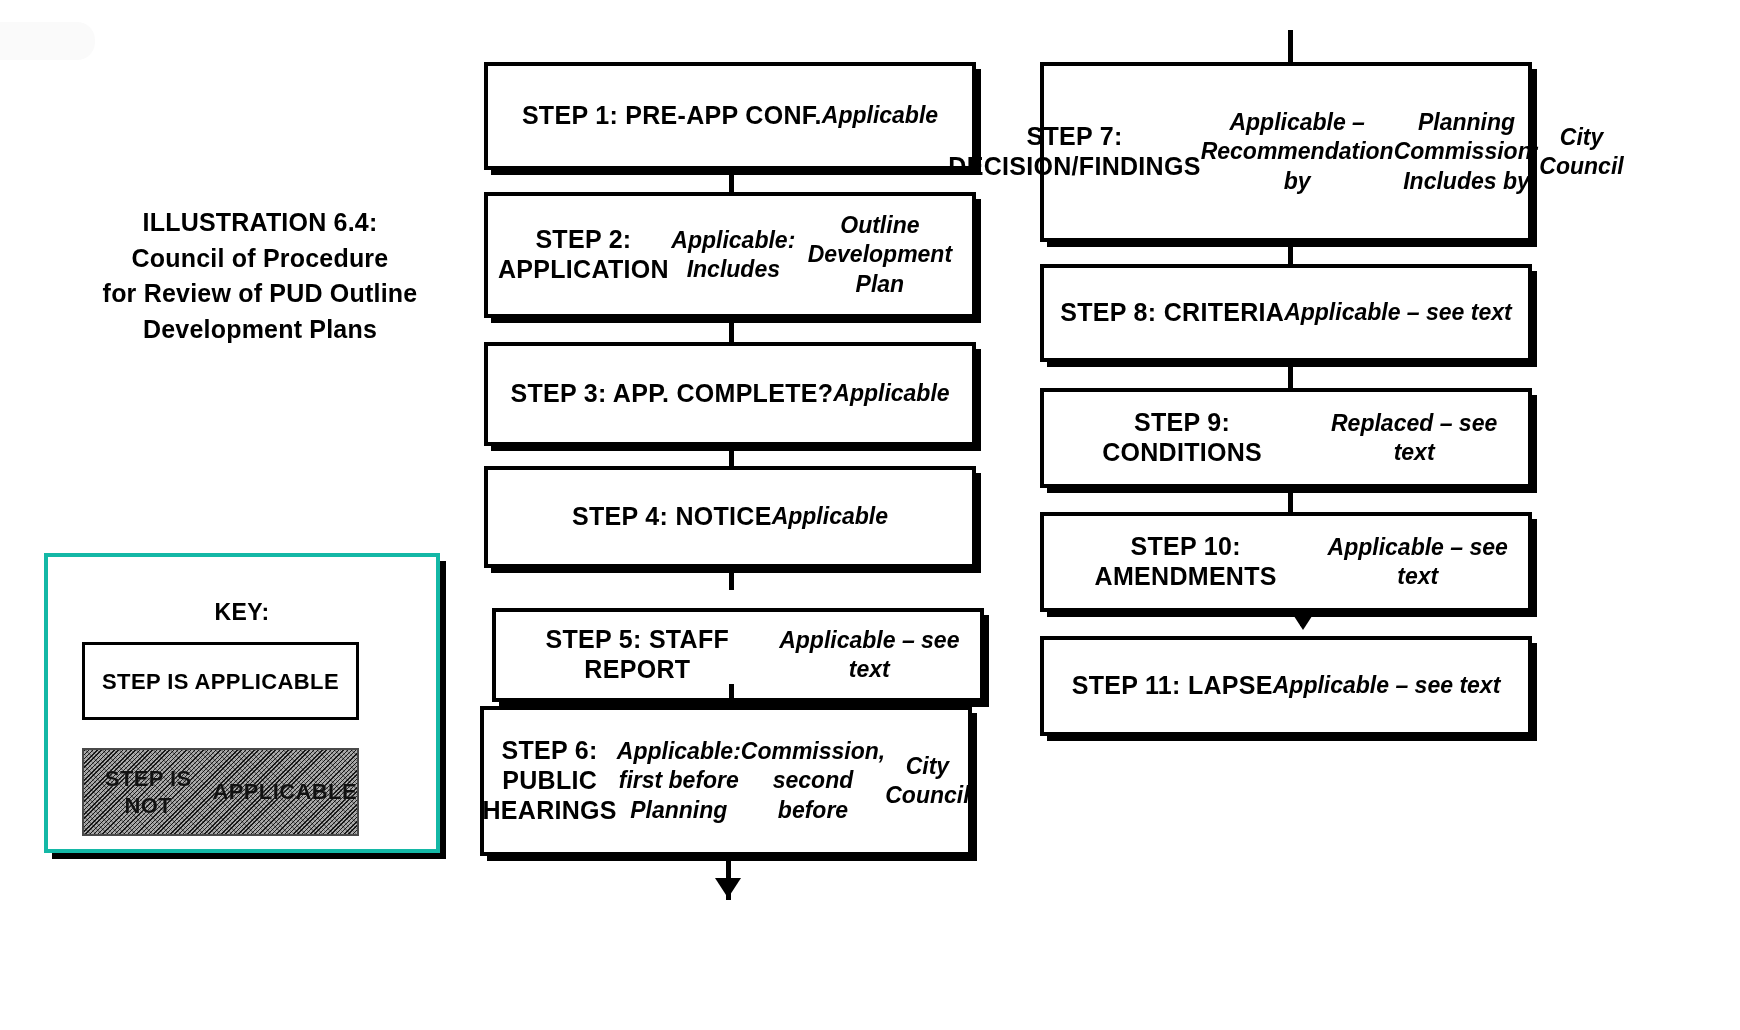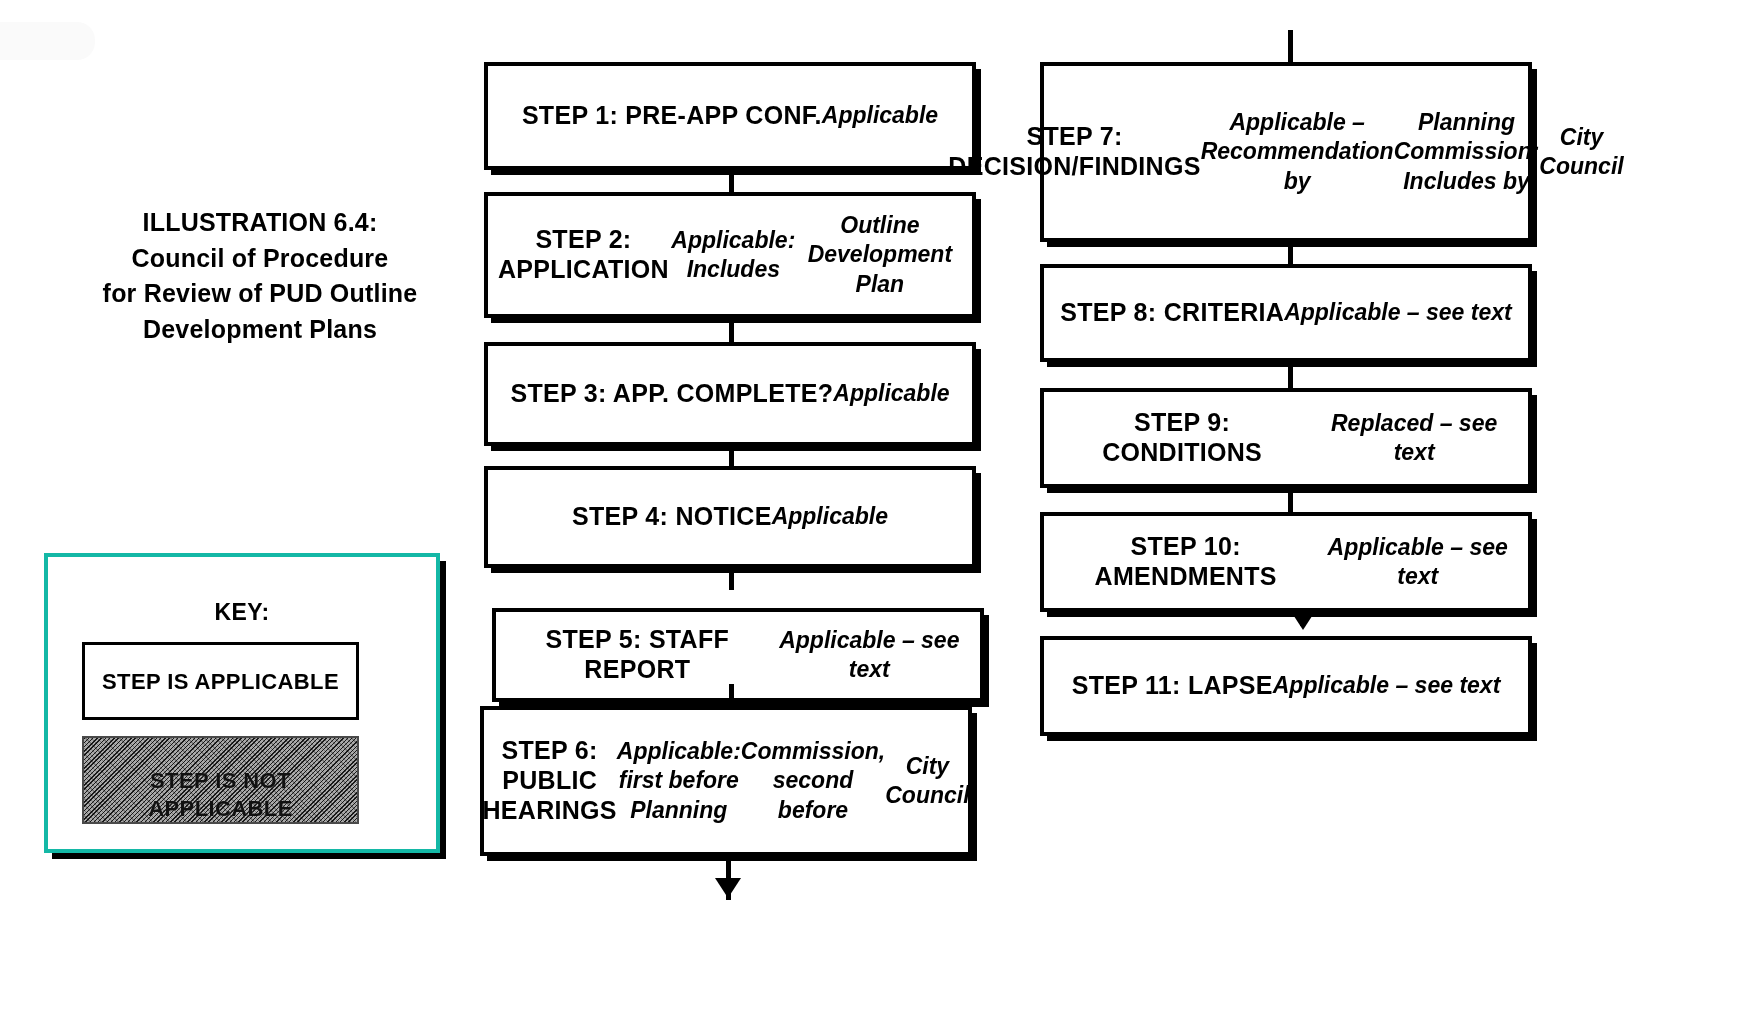--- a/index.html
+++ b/index.html
@@ -78,28 +78,28 @@
     letter-spacing: 0.4px;
     margin-left: 12px;
   }
   .key-sample.applicable {
     top: 85px;
     height: 78px;
     line-height: 74px;
     background: #fff;
   }
   .key-sample.not-applicable {
-    top: 179px;
+    top: 191px;
     height: 88px;
     border: 2px solid #4a4a4a;
     color: #111;
     display: flex;
-    flex-direction: column;
+    flex-direction: row;
     align-items: center;
-    justify-content: flex-end;
+    justify-content: center;
     line-height: 1.25;
     background-color: #a9a9a9;
     background-image:
       repeating-linear-gradient(135deg,
         rgba(0,0,0,0.85) 0px, rgba(0,0,0,0.85) 1px,
         rgba(255,255,255,0) 1px, rgba(255,255,255,0) 3px),
       repeating-linear-gradient(45deg,
         rgba(0,0,0,0.30) 0px, rgba(0,0,0,0.30) 1px,
         rgba(255,255,255,0) 1px, rgba(255,255,255,0) 4px);
     text-shadow: 0 0 2px rgba(255,255,255,0.35);

